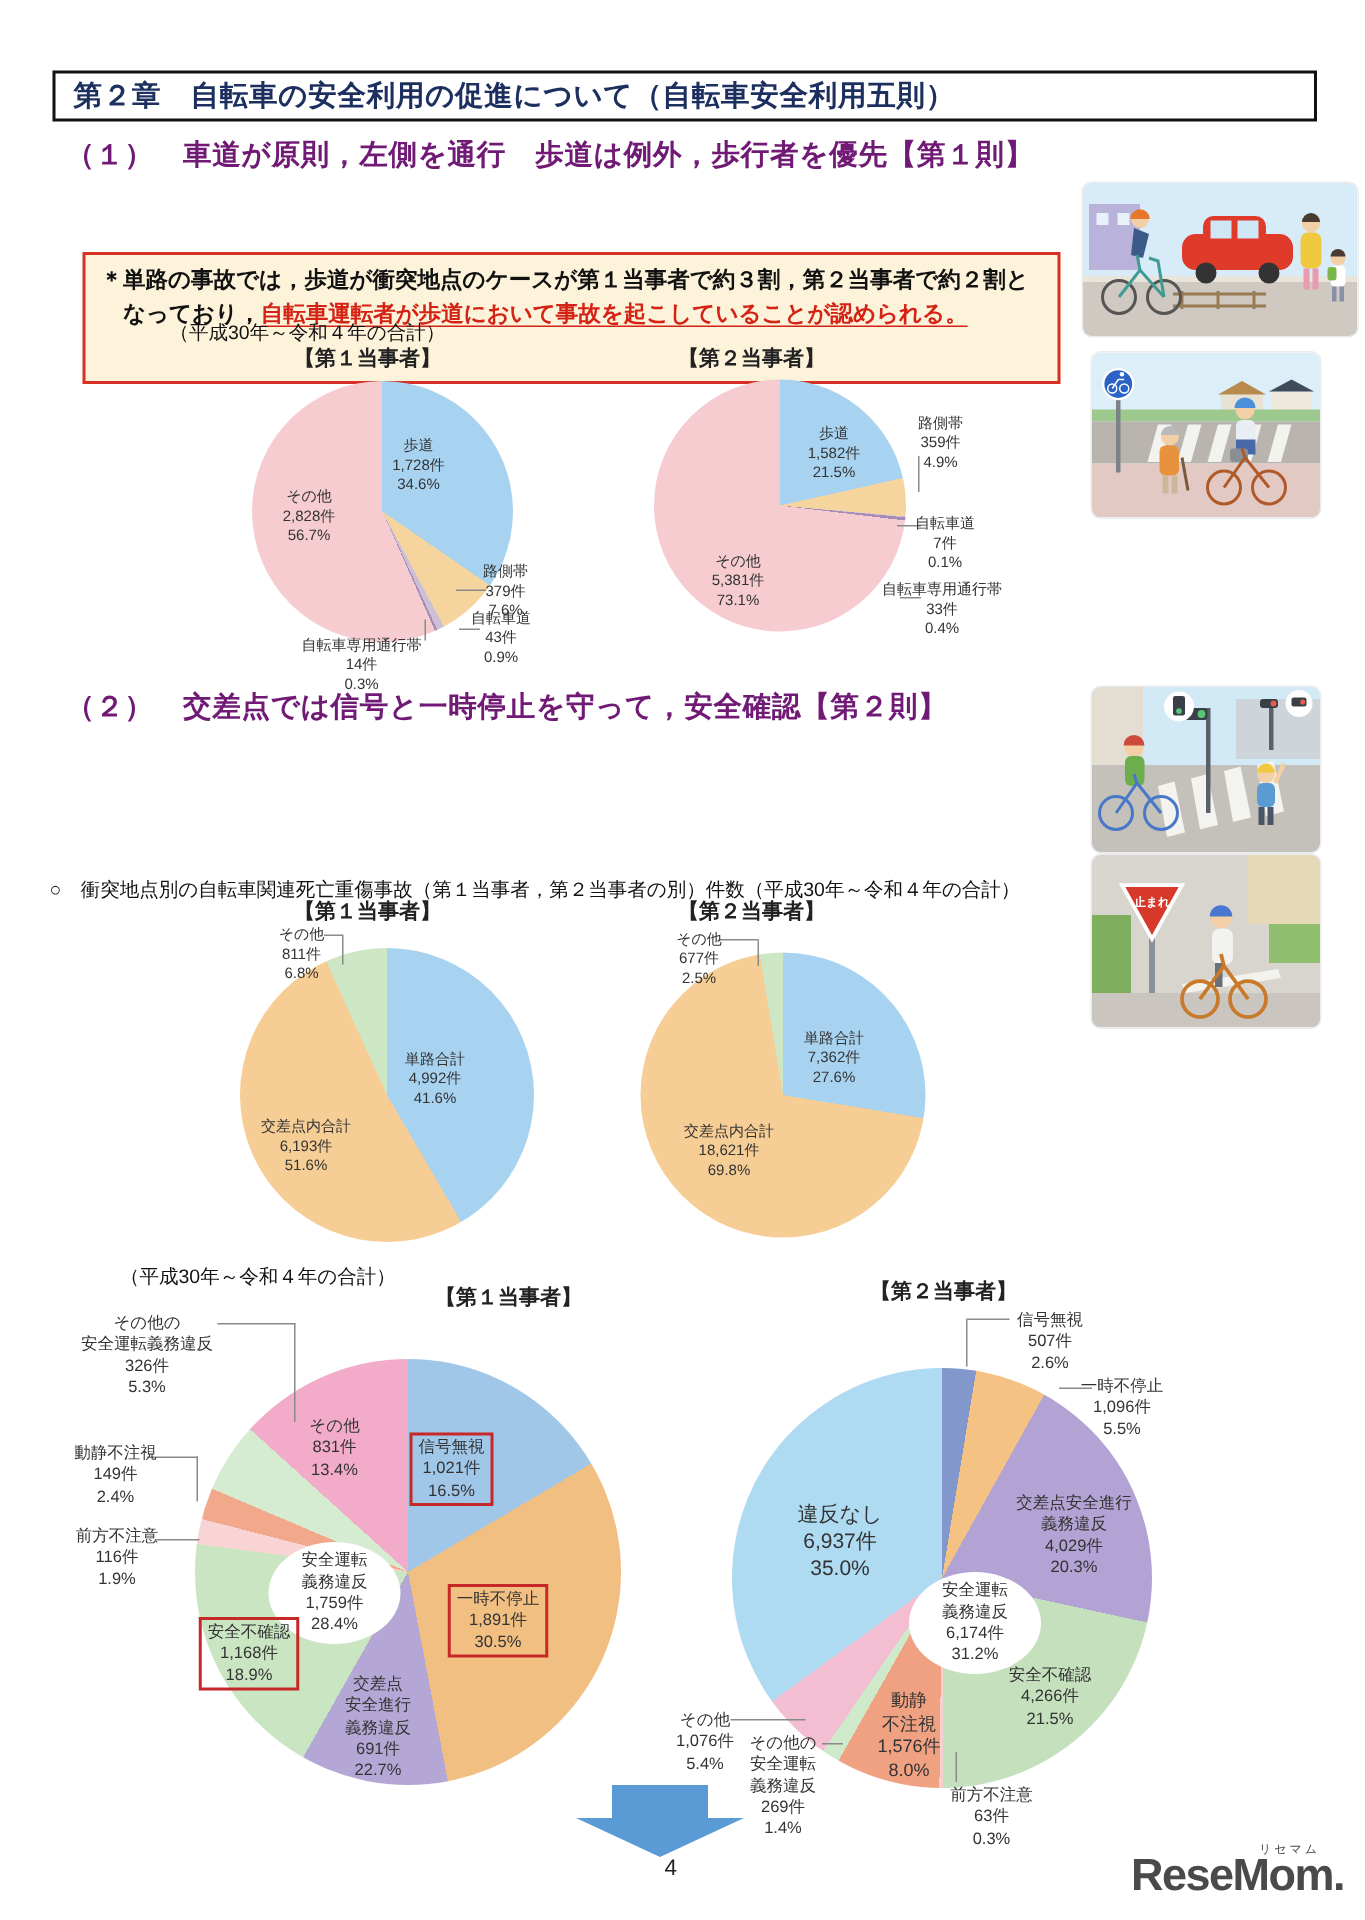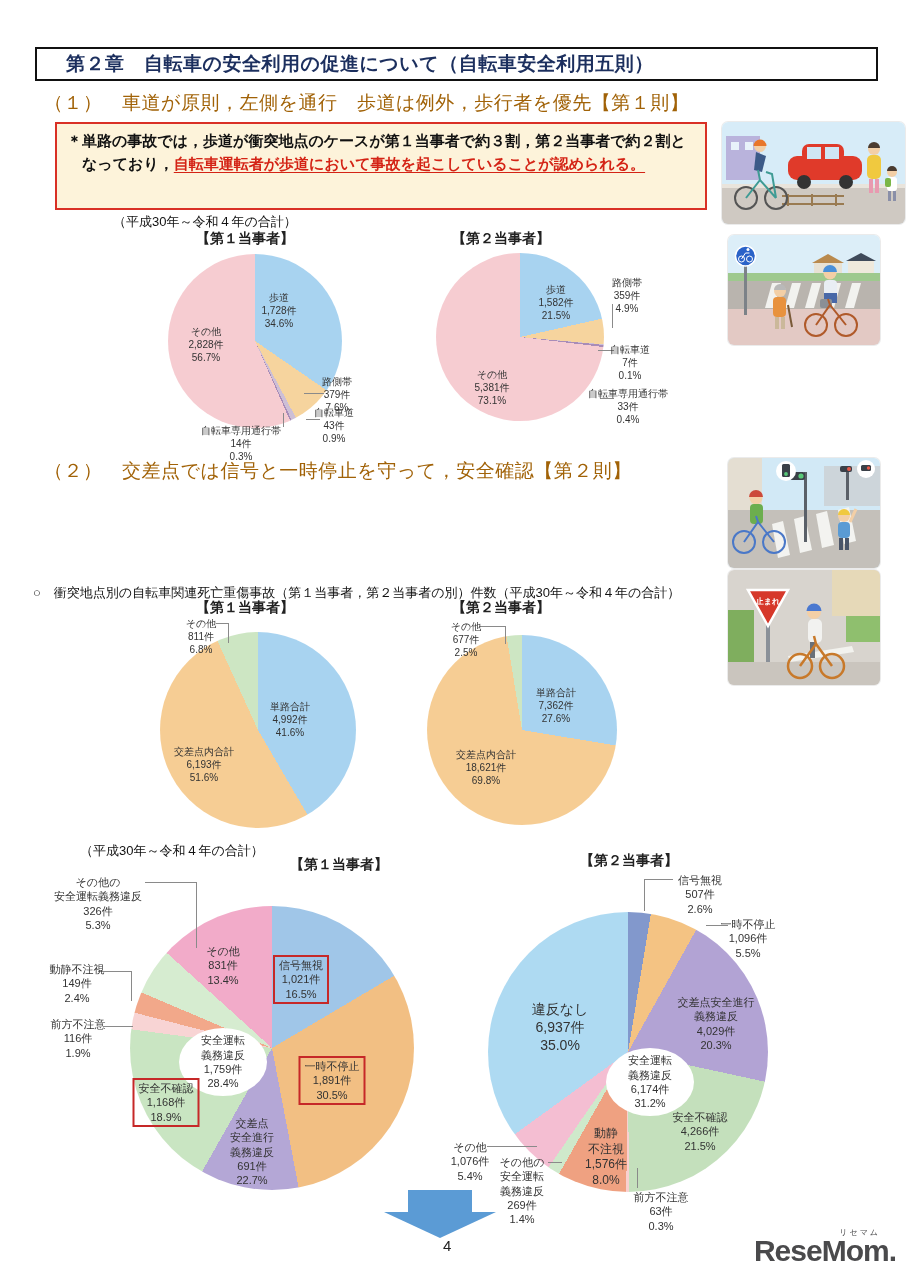--- a/index.html
+++ b/index.html
@@ -1,23 +1,23 @@
 <!DOCTYPE html>
 <html><head>
 <meta charset="utf-8">
 <style>
   html,body{margin:0;padding:0;background:#ffffff;}
   #page{position:relative;width:910px;height:1280px;background:#fff;overflow:hidden;
         font-family:"Liberation Sans","DejaVu Sans",sans-serif;}
   .hdr-box{position:absolute;left:35px;top:47px;width:843px;height:34px;border:2.5px solid #111;
-           display:flex;align-items:center;padding-left:29px;box-sizing:border-box;}
+           display:flex;align-items:center;padding-left:12px;box-sizing:border-box;}
   .hdr-box span{font-size:19px;font-weight:bold;color:#1c2f5e;letter-spacing:.5px;}
-  .sec-h{position:absolute;font-size:19px;font-weight:normal;color:#a16207;letter-spacing:.5px;}
+  .sec-h{position:absolute;font-size:19px;font-weight:bold;color:#701a75;letter-spacing:.5px;}
   .note{position:absolute;background:#fdf3da;border:2px solid #d93025;box-sizing:border-box;
-        padding:6px 10px 4px 10px;font-size:15px;font-weight:bold;line-height:1.5;color:#111;}
+        padding:6px 10px 4px 10px;font-size:15px;font-weight:bold;line-height:1.5;color:#111;margin-top:46px;}
   .note p{margin:0 0 2px 0;padding-left:15px;text-indent:-15px;}
   .nr{color:#d42315;text-decoration:underline;text-underline-offset:3px;}
   .bullet{position:absolute;font-size:13px;color:#111;}
   .cap{position:absolute;font-size:14px;font-weight:bold;color:#222;}
   .pie-circle{position:absolute;border-radius:50%;}
   .pie-label{position:absolute;transform:translateX(-50%);text-align:center;color:#333;
              line-height:1.3;white-space:pre-line;z-index:4;}
   .pie-label.hl{border:2px solid #c62828;padding:1px 4px;}
   .pie-center{position:absolute;transform:translate(-50%,-50%);background:#fff;border-radius:50%;
               display:flex;align-items:center;justify-content:center;text-align:center;

